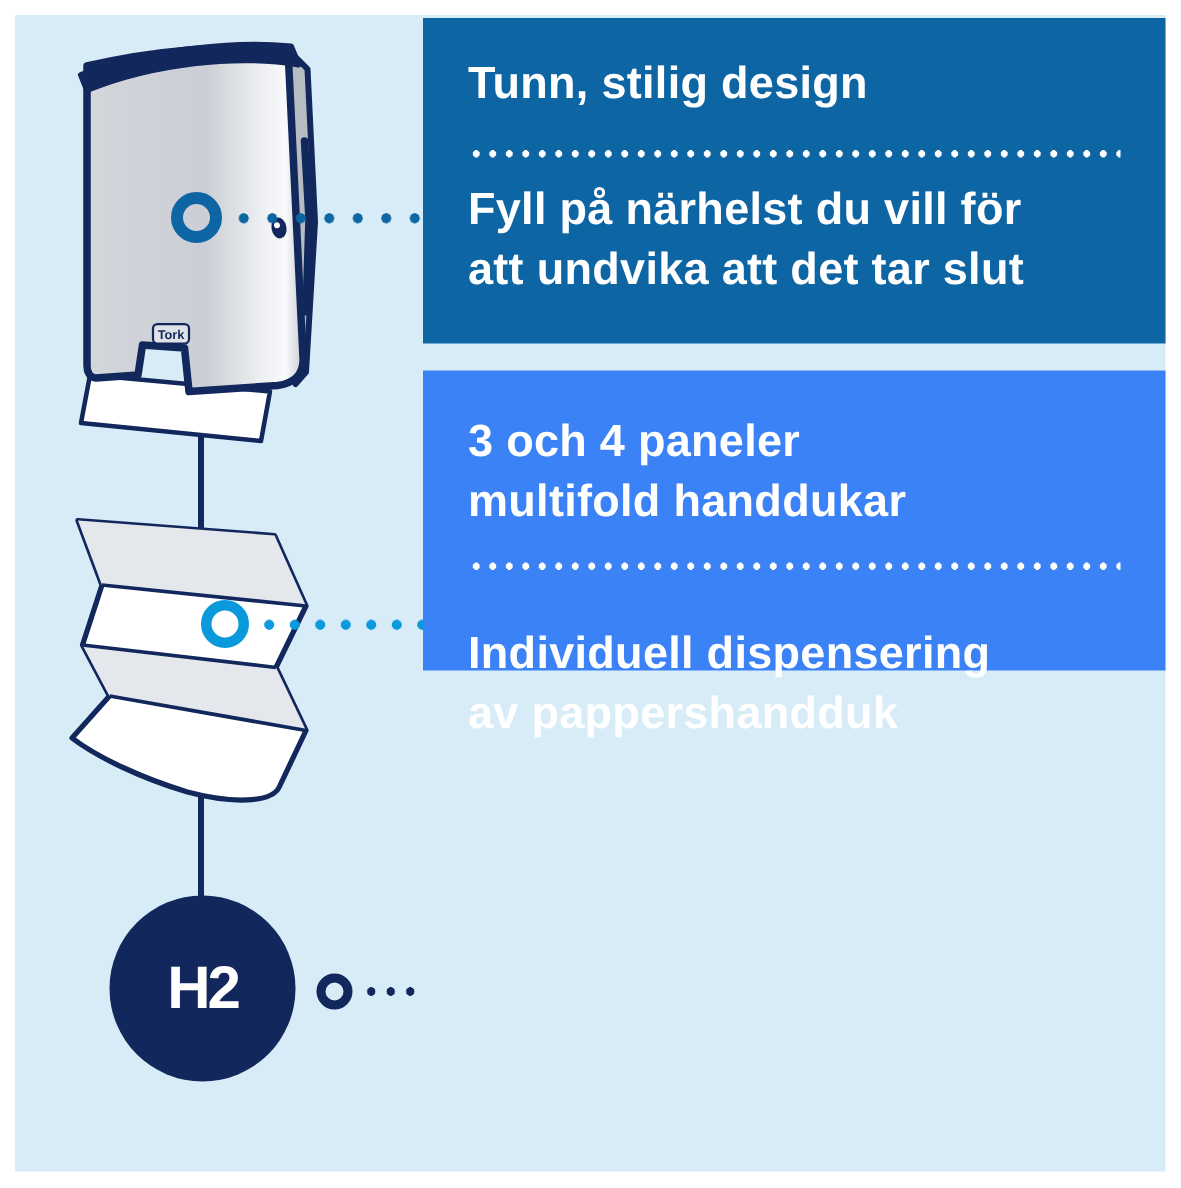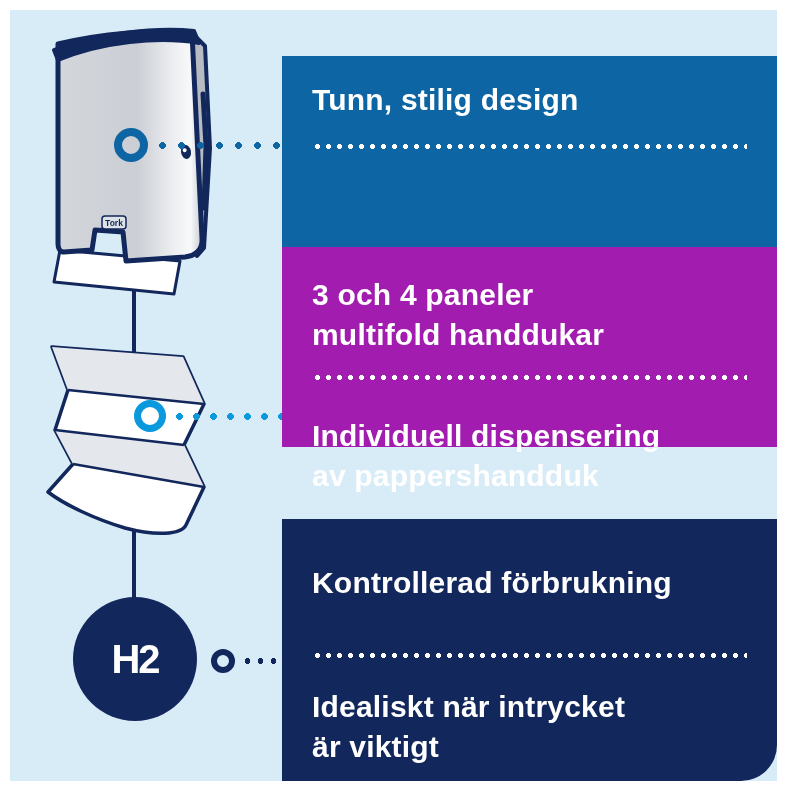--- a/index.html
+++ b/index.html
@@ -6,22 +6,22 @@
   .stage{
     position:relative;width:787px;height:792px;overflow:hidden;
     font-family:"Liberation Sans",sans-serif;background:#ffffff;
   }
   .canvas{
     position:absolute;left:10px;top:10px;width:767px;height:771px;
     background:#d8ecf8;
   }
   
   .panel{position:absolute;left:282px;width:495px;color:#ffffff;}
-  .panel-1{top:12px;height:217px;background:#0d65a4;margin-top:44px;}
-  .panel-2{top:247px;height:200px;background:#a21caf;}
+  .panel-1{top:12px;height:217px;background:#0d65a4;}
+  .panel-2{top:247px;height:200px;background:#3b82f6;}
   .panel-3{top:519px;height:262px;background:#12275b;border-radius:0 0 36px 0;}
   .panel-title,.panel-body{
     position:absolute;left:30px;right:28px;
     font-size:30px;font-weight:bold;line-height:40px;
     white-space:pre-line;letter-spacing:0.2px;
   }
   .dotted-divider{
     position:absolute;left:30px;right:30px;height:5px;
     background-image:radial-gradient(circle closest-side,#ffffff 92%,transparent);
     background-size:11px 5px;background-repeat:repeat-x;background-position:0 0;
@@ -117,29 +117,25 @@
   <div class="ring ring-1"></div>
   <div class="connector connector-1"></div>
   <div class="ring ring-2"></div>
   <div class="connector connector-2"></div>
   <div class="ring ring-3"></div>
   <div class="connector connector-3"></div>
 
   <div class="panel panel-1">
     <div class="panel-title p1-title">Tunn, stilig design</div>
     <div class="dotted-divider p1-div"></div>
+    <div class="panel-body p1-body">Fyll på närhelst du vill för
+att undvika att det tar slut</div>
   </div>
 
   <div class="panel panel-2">
     <div class="panel-title p2-title">3 och 4 paneler
 multifold handdukar</div>
     <div class="dotted-divider p2-div"></div>
     <div class="panel-body p2-body">Individuell dispensering
 av pappershandduk</div>
   </div>
 
-  <div class="panel panel-3">
-    <div class="panel-title p3-title">Kontrollerad förbrukning</div>
-    <div class="dotted-divider p3-div"></div>
-    <div class="panel-body p3-body">Idealiskt när intrycket
-är viktigt</div>
-  </div>
 </div>
 
 </body></html>

